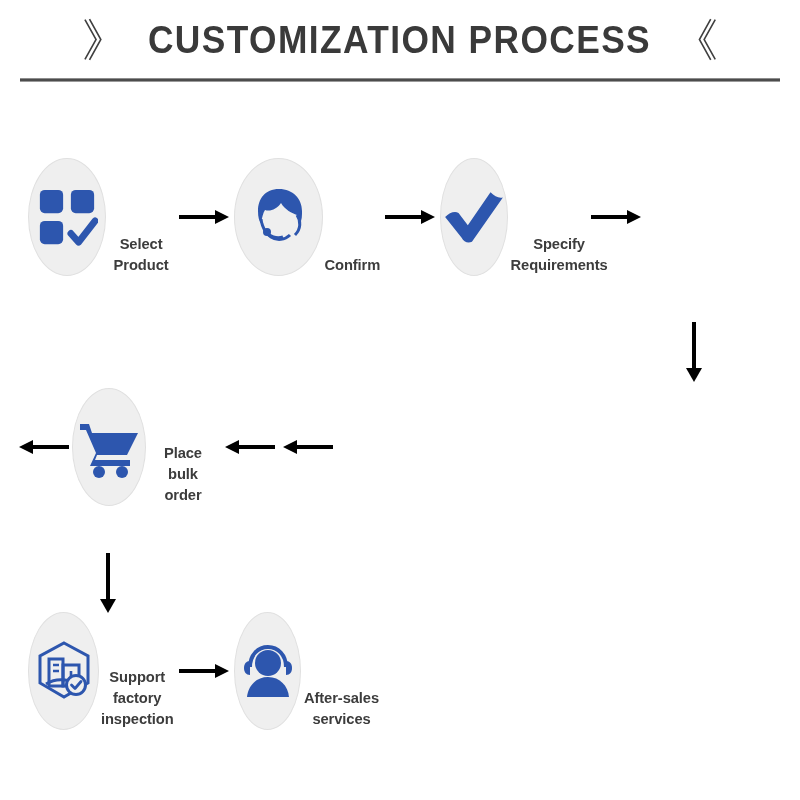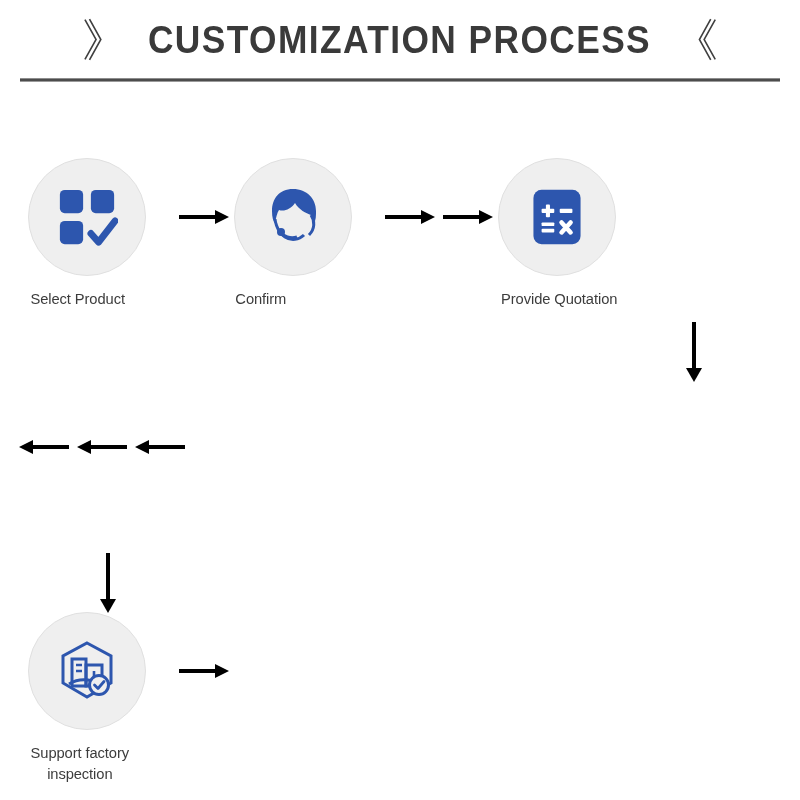--- a/index.html
+++ b/index.html
@@ -68,23 +68,24 @@
     display: flex;
     align-items: flex-start;
   }
   .row1 { top: 158px; justify-content: flex-start; padding-left: 28px; }
   .row2 { top: 388px; justify-content: flex-start; padding-left: 14px; }
   .row3 { top: 612px; justify-content: flex-start; padding-left: 28px; }
 
   .node {
     width: 148px;
     display: flex;
-    flex-direction: column;
-    align-items: flex-start;
+    flex-direction: row;
+    align-items: flex-end;
     flex: none;
+    font-weight: bold;
   }
   .circle {
     width: 118px;
     height: 118px;
     border-radius: 50%;
     background: #efefef;
     border: 1px solid #e0e0e0;
     box-sizing: border-box;
     display: flex;
     align-items: center;
@@ -166,62 +167,66 @@
       <div class="label">Confirm</div>
     </div>
 
     <div class="arrow-h">
       <svg width="52" height="18" viewBox="0 0 52 18">
         <rect x="0" y="7" width="38" height="4" fill="#000000"></rect>
         <path d="M36 2 L50 9 L36 16 Z" fill="#000000"></path>
       </svg>
     </div>
 
-
-    <div class="arrow-h">
-      <svg width="52" height="18" viewBox="0 0 52 18">
-        <rect x="0" y="7" width="38" height="4" fill="#000000"></rect>
-        <path d="M36 2 L50 9 L36 16 Z" fill="#000000"></path>
-      </svg>
-    </div>
-
-    <div class="node">
-      <div class="circle">
-        <svg width="58" height="58" viewBox="0 0 64 64">
-          <rect x="6" y="2" width="52" height="60" rx="9" fill="#2D56AE"></rect>
-          <rect x="15" y="23" width="14" height="4.5" rx="1" fill="#ffffff"></rect>
-          <rect x="19.75" y="18.25" width="4.5" height="14" rx="1" fill="#ffffff"></rect>
-          <rect x="35" y="23" width="14" height="4.5" rx="1" fill="#ffffff"></rect>
-          <rect x="15" y="38" width="14" height="4" rx="1" fill="#ffffff"></rect>
-          <rect x="15" y="45" width="14" height="4" rx="1" fill="#ffffff"></rect>
-          <path d="M37 38 L47 49 M47 38 L37 49" stroke="#ffffff" stroke-width="5" stroke-linecap="round"></path>
-        </svg>
-      </div>
-      <div class="label">Provide Quotation</div>
-    </div>
+    <div class="node">
+      <div class="circle">
+        <svg width="66" height="66" viewBox="0 0 64 64">
+          <path d="M4 32 C8 28 13 26 17 28 L26 40 L48 8 C52 12 56 14 60 13 L30 56 C26 58 22 56 20 52 Z" fill="#2D56AE"></path>
+        </svg>
+      </div>
+      <div class="label">Specify Requirements</div>
+    </div>
+
+    <div class="arrow-h">
+      <svg width="52" height="18" viewBox="0 0 52 18">
+        <rect x="0" y="7" width="38" height="4" fill="#000000"></rect>
+        <path d="M36 2 L50 9 L36 16 Z" fill="#000000"></path>
+      </svg>
+    </div>
+
 
   </div>
 
   <div class="arrow-v arrow-v-right">
     <svg width="26" height="62" viewBox="0 0 26 62">
       <rect x="10" y="0" width="4" height="48" fill="#000000"></rect>
       <path d="M4 46 L12 60 L20 46 Z" fill="#000000"></path>
     </svg>
   </div>
 
   <div class="row row2">
 
 
     <div class="arrow-h">
       <svg width="52" height="18" viewBox="0 0 52 18">
         <rect x="14" y="7" width="38" height="4" fill="#000000"></rect>
         <path d="M16 2 L2 9 L16 16 Z" fill="#000000"></path>
       </svg>
     </div>
 
+    <div class="node">
+      <div class="circle">
+        <svg width="64" height="64" viewBox="0 0 64 64">
+          <path d="M3 9 L12 9 L15 18 L61 18 L50 40 L20 40 L18 45 L53 45 L53 51 L13 51 L19 38 L9 15 L3 15 Z" fill="#2D56AE"></path>
+          <circle cx="22" cy="57" r="6" fill="#2D56AE"></circle>
+          <circle cx="45" cy="57" r="6" fill="#2D56AE"></circle>
+        </svg>
+      </div>
+      <div class="label">Place bulk order</div>
+    </div>
 
     <div class="arrow-h">
       <svg width="52" height="18" viewBox="0 0 52 18">
         <rect x="14" y="7" width="38" height="4" fill="#000000"></rect>
         <path d="M16 2 L2 9 L16 16 Z" fill="#000000"></path>
       </svg>
     </div>
 
 
     <div class="arrow-h">
@@ -260,16 +265,28 @@
 inspection</div>
     </div>
 
     <div class="arrow-h">
       <svg width="52" height="18" viewBox="0 0 52 18">
         <rect x="0" y="7" width="38" height="4" fill="#000000"></rect>
         <path d="M36 2 L50 9 L36 16 Z" fill="#000000"></path>
       </svg>
     </div>
 
+    <div class="node">
+      <div class="circle">
+        <svg width="64" height="64" viewBox="0 0 64 64">
+          <path d="M14 28 C14 16 22 8 32 8 C42 8 50 16 50 28" fill="none" stroke="#2D56AE" stroke-width="4"></path>
+          <path d="M14 22 C10 22 8 25 8 29 C8 33 10 36 14 36 Z" fill="#2D56AE"></path>
+          <path d="M50 22 C54 22 56 25 56 29 C56 33 54 36 50 36 Z" fill="#2D56AE"></path>
+          <circle cx="32" cy="24" r="13" fill="#2D56AE"></circle>
+          <path d="M32 38 C44 38 52 47 53 58 L11 58 C12 47 20 38 32 38 Z" fill="#2D56AE"></path>
+        </svg>
+      </div>
+      <div class="label">After-sales services</div>
+    </div>
 
   </div>
 
 </div>
 
 </body></html>

